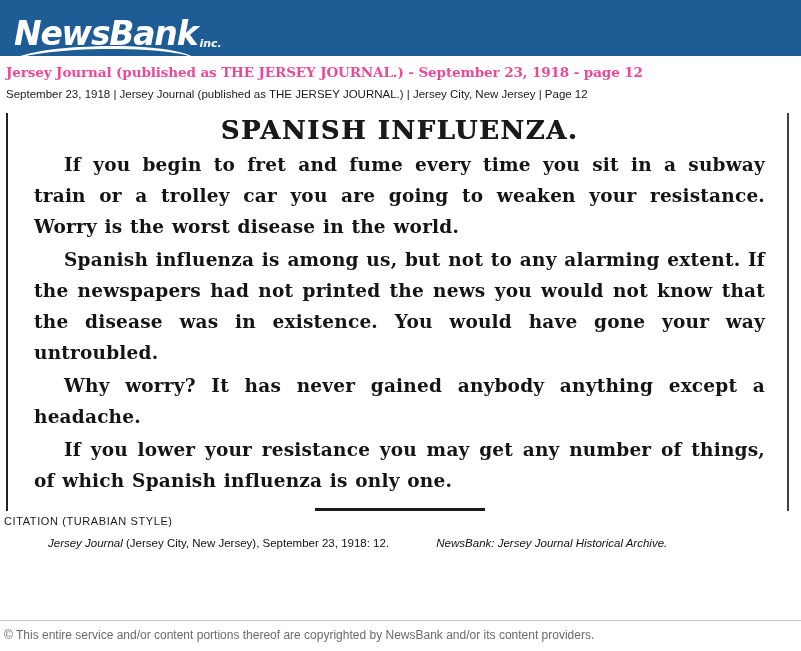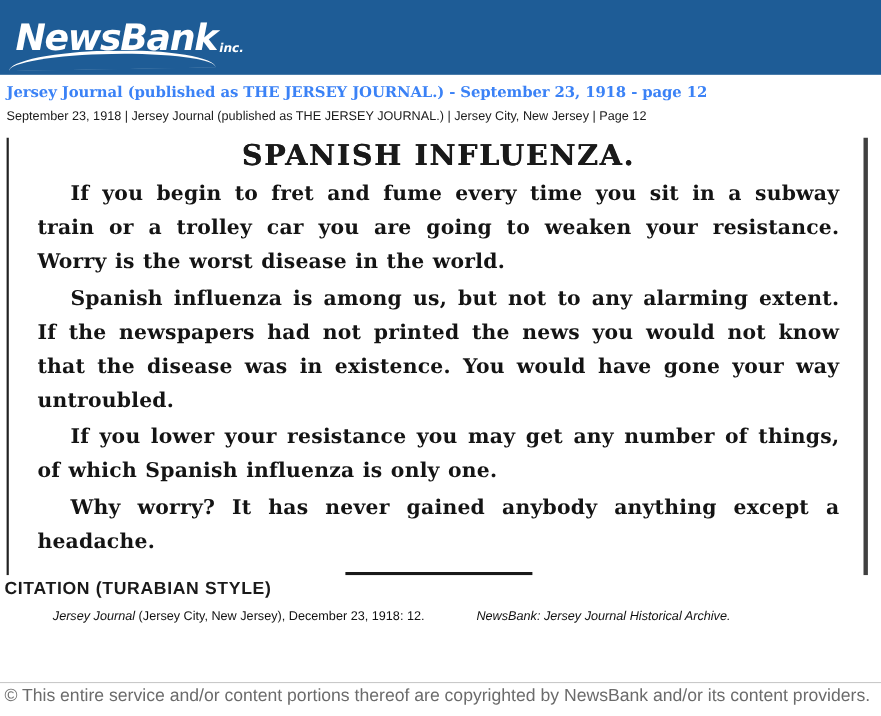--- a/index.html
+++ b/index.html
@@ -10,21 +10,21 @@
   body {
     width: 801px;
     height: 651px;
     font-family: "Liberation Sans", sans-serif;
     color: #000000;
     overflow: hidden;
     position: relative;
   }
   
   .header-band {
-    height: 68px;
+    height: 56px;
     background: #1e5c96;
     position: relative;
     overflow: hidden;
   }
   .logo {
     position: absolute;
     left: 14px;
     top: 14px;
     color: #ffffff;
     font-family: "DejaVu Sans", sans-serif;
@@ -59,21 +59,21 @@
   }
 
   
   .title-wrap {
     padding: 6px 8px 0 6px;
   }
   .doc-title {
     font-family: "DejaVu Serif", serif;
     font-size: 13.5px;
     font-weight: bold;
-    color: #3b82f6;
+    color: #ec4899;
     line-height: 20px;
     letter-spacing: -0.1px;
   }
   .doc-sub {
     font-family: Liberation Sans, sans-serif;
     font-size: 11.5px;
     color: #1a1a1a;
     line-height: 18px;
     margin-top: 3px;
   }
@@ -85,21 +85,21 @@
     height: 398px;
     overflow: hidden;
   }
   .clip-frame {
     position: absolute;
     left: 4px;
     top: 0;
     right: 10px;
     bottom: 0;
     border-left: 2px solid #222;
-    border-right: 4px solid #404040;
+    border-right: 2px solid #404040;
     background: #ffffff;
   }
   .clip-inner {
     position: absolute;
     left: 0;
     right: 0;
     top: 0;
     padding: 0 22px 0 26px;
   }
   .clip-headline {
@@ -130,22 +130,22 @@
     height: 0;
     border-top: 3px solid #1a1a1a;
   }
 
   
   .citation-wrap {
     padding: 4px 8px 0 4px;
   }
   .citation-head {
     font-family: "Liberation Sans", sans-serif;
-    font-size: 16px;
-    font-weight: bold;
+    font-size: 11px;
+    font-weight: normal;
     letter-spacing: 0.6px;
     color: #1a1a1a;
     margin-bottom: 9px;
   }
   .citation-body {
     font-family: "Liberation Sans", sans-serif;
     font-size: 11.5px;
     line-height: 15px;
     color: #111;
   }
@@ -168,21 +168,21 @@
     left: 0;
     right: 0;
     bottom: 30px;
     border-top: 1px solid #c9c9c9;
   }
   .footer-text {
     position: absolute;
     left: 4px;
     bottom: 9px;
     font-family: "Liberation Sans", sans-serif;
-    font-size: 16px;
+    font-size: 12px;
     color: #6b6b6b;
   }
 </style>
 </head>
 <body>
 
 <div class="header-band">
   <div class="logo">
     <span>NewsBank</span><span class="inc">inc.</span>
   </div>
@@ -194,29 +194,29 @@
   <div class="doc-sub">September 23, 1918 | Jersey Journal (published as THE JERSEY JOURNAL.) | Jersey City, New Jersey | Page 12</div>
 </div>
 
 <div class="clip-area">
   <div class="clip-frame">
     <div class="clip-inner">
       <div class="clip-headline">SPANISH INFLUENZA.</div>
       <div class="clip-body">
         <p>If you begin to fret and fume every time you sit in a subway train or a trolley car you are going to weaken your resistance. Worry is the worst disease in the world.</p>
         <p>Spanish influenza is among us, but not to any alarming extent. If the newspapers had not printed the news you would not know that the disease was in existence. You would have gone your way untroubled.</p>
+        <p>Why worry? It has never gained anybody anything except a headache.</p>
         <p>If you lower your resistance you may get any number of things, of which Spanish influenza is only one.</p>
-        <p>Why worry? It has never gained anybody anything except a headache.</p>
       </div>
       <div class="clip-rule"></div>
     </div>
   </div>
 </div>
 
 <div class="citation-wrap">
   <div class="citation-head">CITATION (TURABIAN STYLE)</div>
   <div class="citation-body">
-    <span class="it">Jersey Journal</span><span> (Jersey City, New Jersey), December 23, 1918: 12. </span><span class="it">NewsBank: Jersey Journal Historical Archive.</span>
+    <span class="it">Jersey Journal</span><span> (Jersey City, New Jersey), September 23, 1918: 12. </span><span class="it">NewsBank: Jersey Journal Historical Archive.</span>
   </div>
 </div>
 
 <div class="footer-rule"></div>
 <div class="footer-text">© This entire service and/or content portions thereof are copyrighted by NewsBank and/or its content providers.</div>
 
 </body></html>

